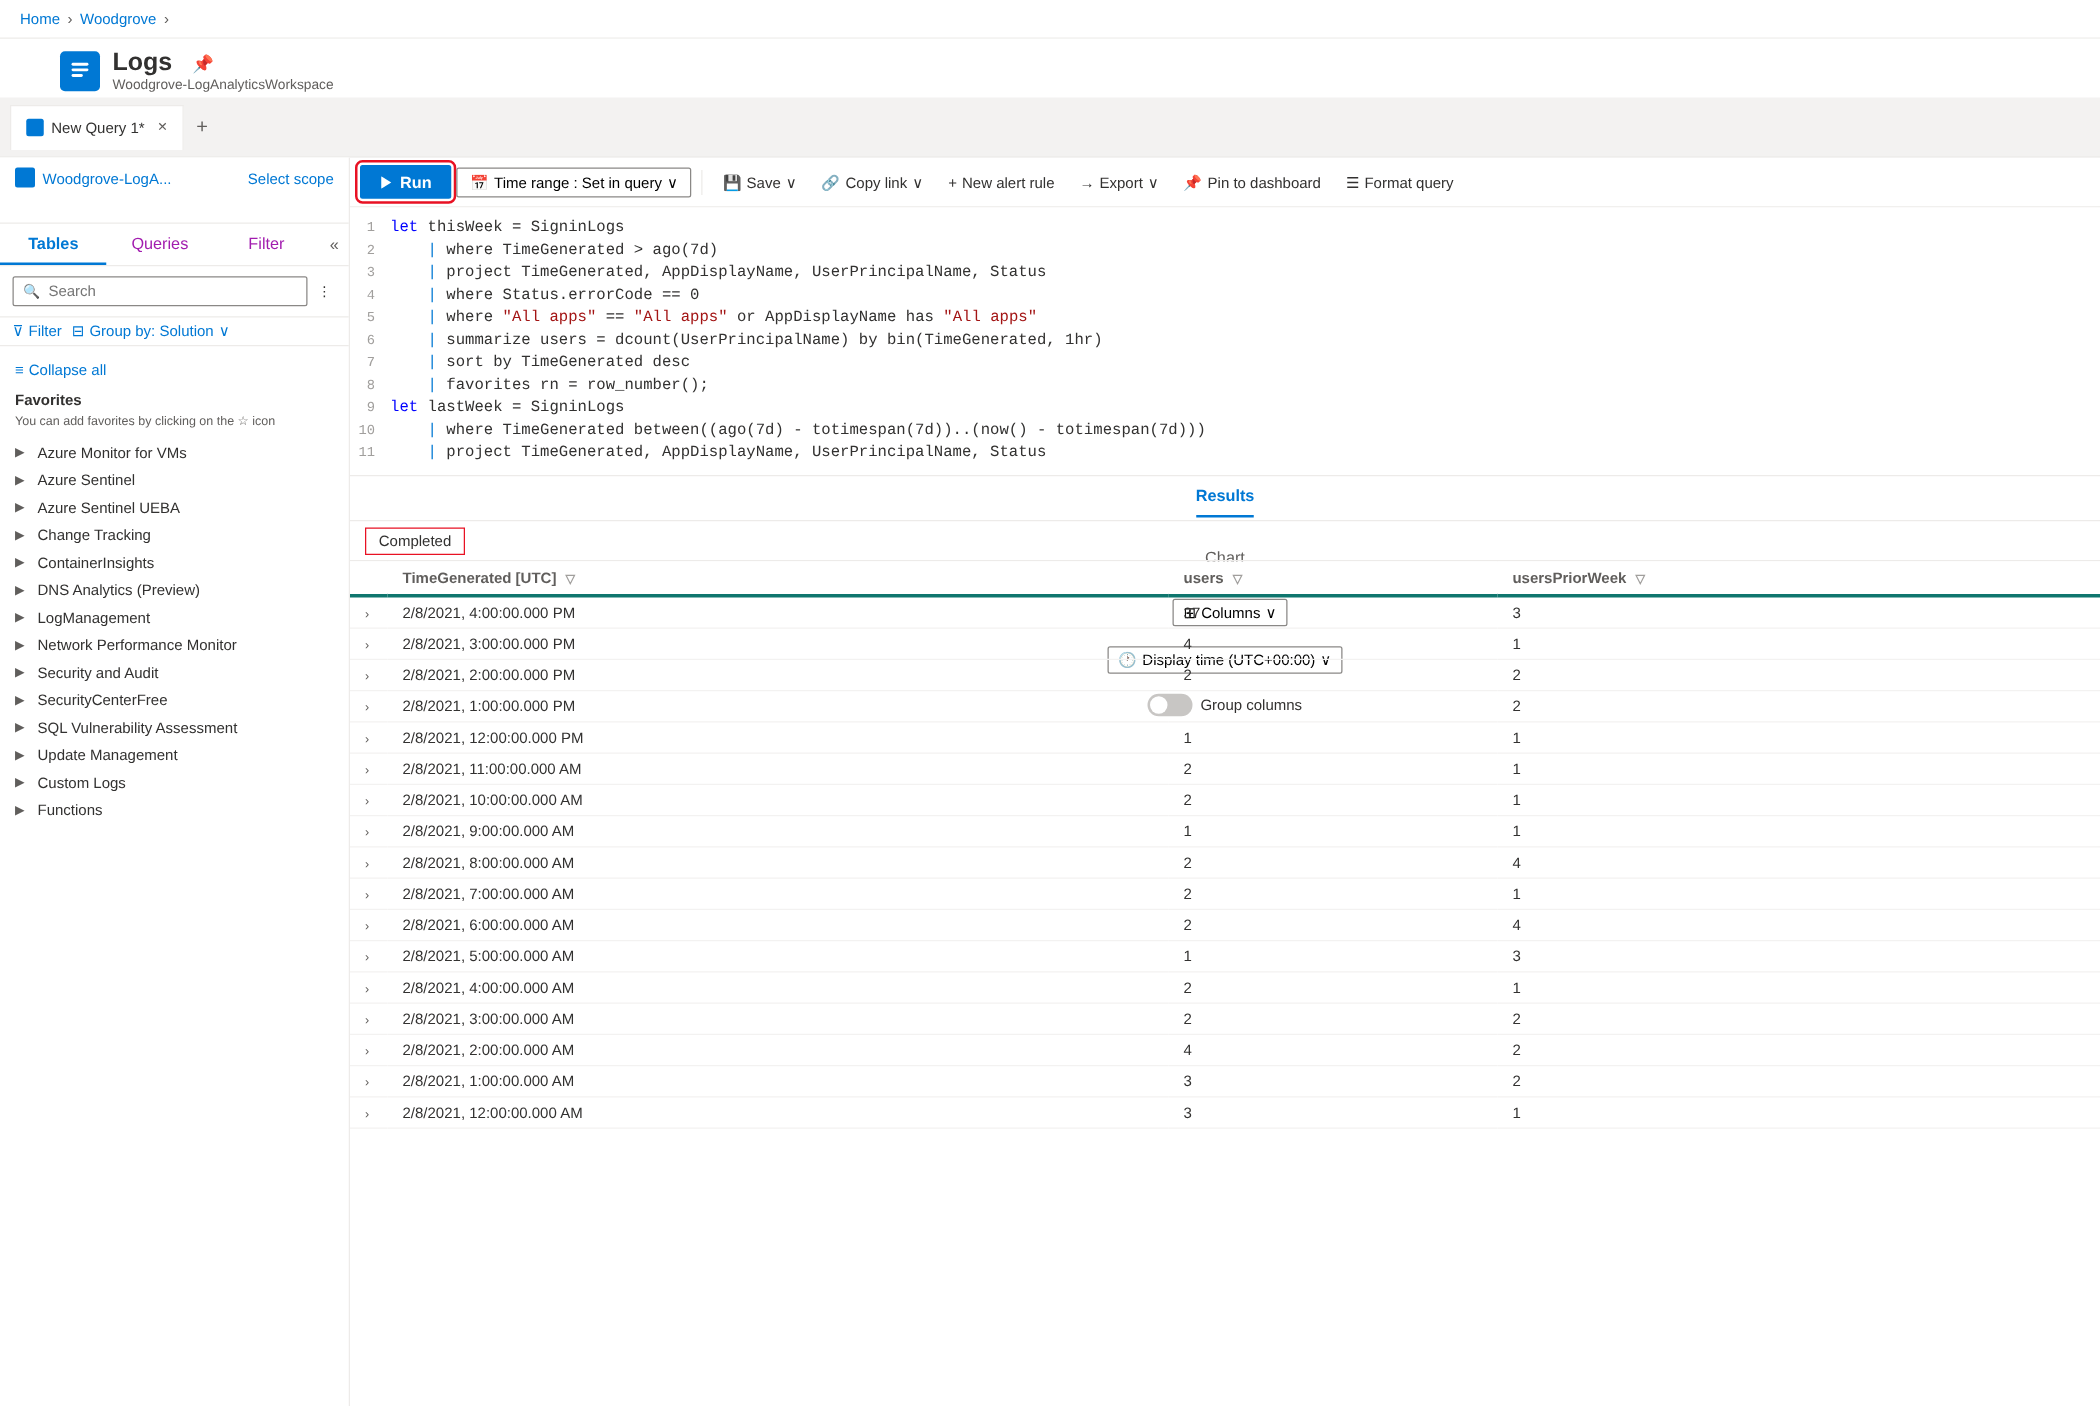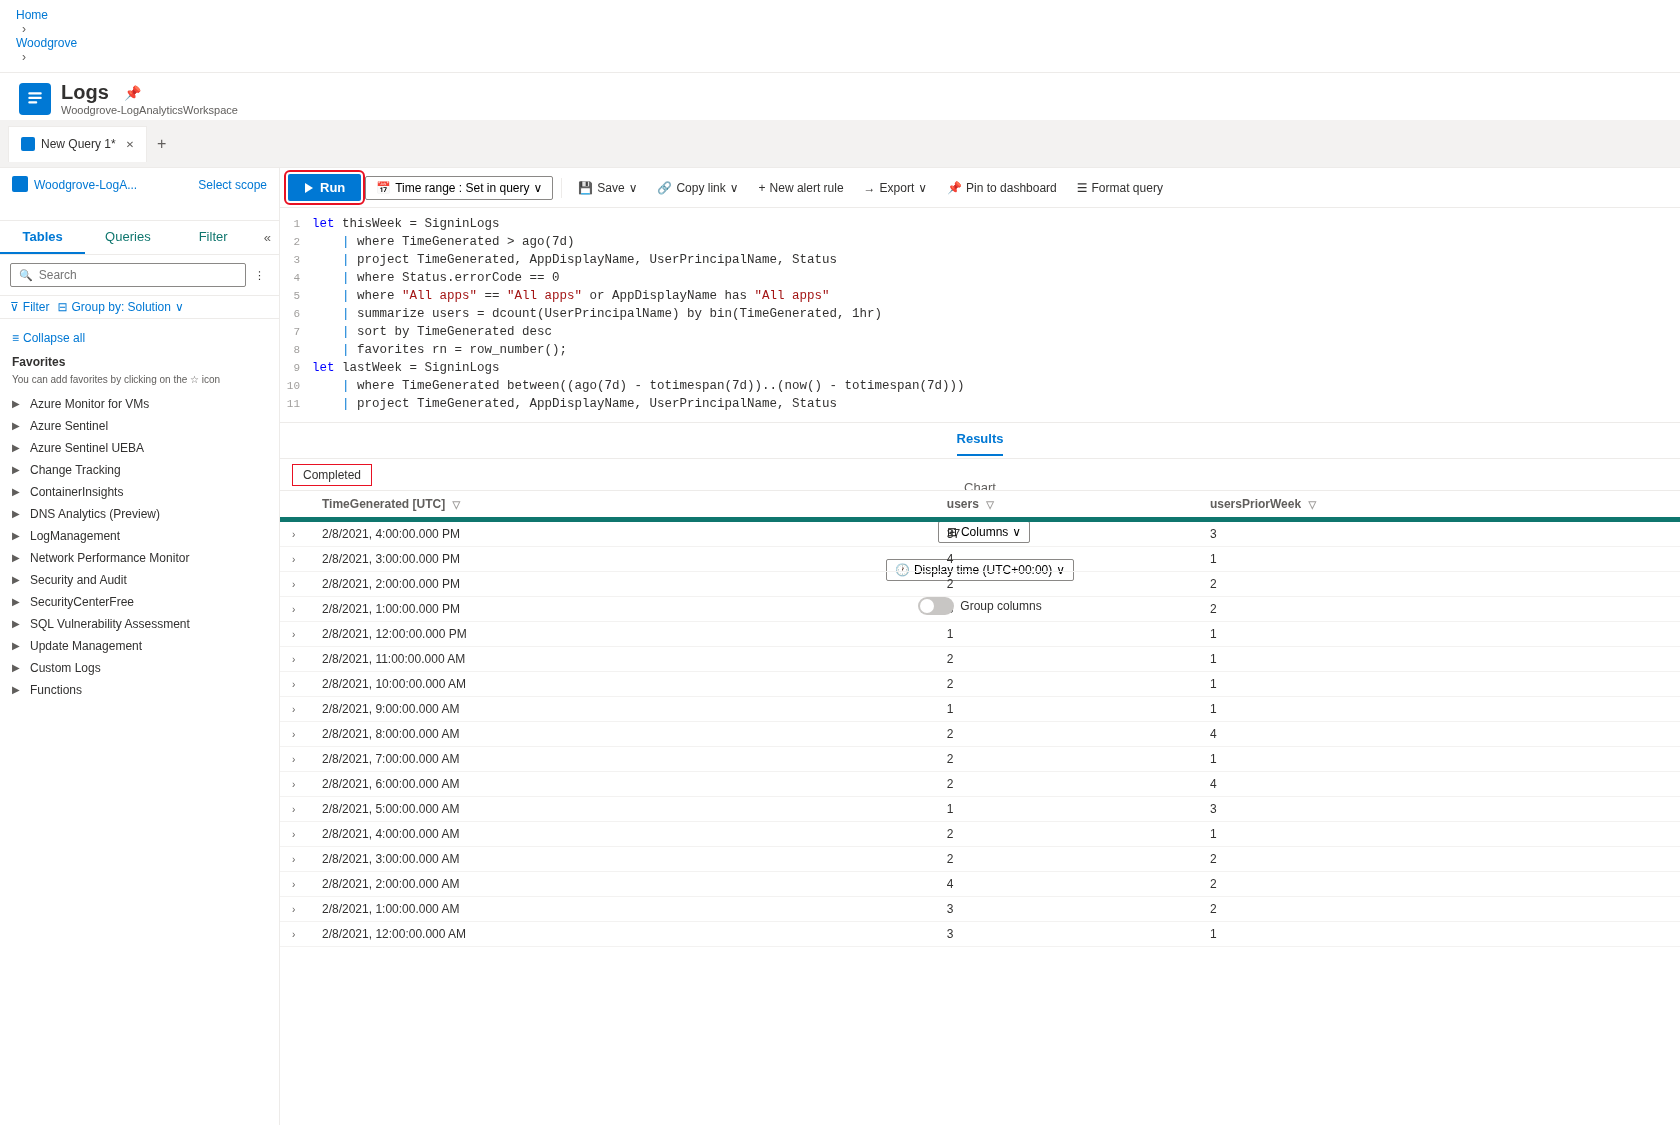--- a/index.html
+++ b/index.html
@@ -1,24 +1,24 @@
 <!DOCTYPE html>
 <html><head>
   <meta charset="utf-8">
   <style>
     * { box-sizing: border-box; margin: 0; padding: 0; }
     body { font-family: 'Segoe UI', Arial, sans-serif; font-size: 13px; background: #fff; color: #323130; overflow: hidden; }
 
     
-    .breadcrumb { display: flex; align-items: flex-start; padding: 8px 16px; font-size: 12px; color: #605e5c; background: #fff; border-bottom: 1px solid #edebe9; flex-direction: column; }
+    .breadcrumb { display: flex; align-items: flex-end; padding: 8px 16px; font-size: 12px; color: #605e5c; background: #fff; border-bottom: 1px solid #edebe9; }
     .breadcrumb a { color: #0078d4; text-decoration: none; }
     .breadcrumb-sep { margin: 0 6px; color: #605e5c; }
 
     
-    .header { display: flex; align-items: center; padding: 8px 19px 4px; background: #fff; }
+    .header { display: flex; align-items: center; padding: 8px 8px 4px; background: #fff; margin-left: 40px; }
     .header-icon { width: 32px; height: 32px; background: #0078d4; border-radius: 4px; display: flex; align-items: center; justify-content: center; margin-right: 10px; flex-shrink: 0; }
     .header-icon svg { width: 18px; height: 18px; fill: #fff; }
     .header-title { font-size: 20px; font-weight: 600; color: #323130; margin-right: 8px; }
     .header-pin { color: #605e5c; cursor: pointer; font-size: 14px; }
     .header-subtitle { font-size: 11px; color: #605e5c; }
 
     
     .tab-bar { display: flex; align-items: center; background: #f3f2f1; border-bottom: 1px solid #edebe9; padding: 0 8px; height: 48px; }
     .tab { display: flex; align-items: center; padding: 0 12px; height: 36px; background: #fff; border: 1px solid #edebe9; border-bottom: none; font-size: 12px; cursor: pointer; gap: 6px; }
     .tab-icon { width: 14px; height: 14px; background: #0078d4; border-radius: 2px; }
@@ -38,21 +38,21 @@
     .workspace-name { color: #0078d4; font-size: 12px; }
     .select-scope { color: #0078d4; font-size: 12px; margin-left: auto; cursor: pointer; }
 
     
     .toolbar { display: flex; align-items: center; padding: 6px 8px; border-bottom: 1px solid #edebe9; gap: 4px; flex-wrap: wrap; }
     .btn-run { background: #0078d4; color: #fff; border: none; padding: 6px 16px; border-radius: 2px; cursor: pointer; display: flex; align-items: center; gap: 6px; font-size: 13px; font-weight: 600; outline: 2px solid #e81123; outline-offset: 2px; }
     .btn-run svg { fill: #fff; width: 10px; height: 10px; }
     .time-range { background: #fff; border: 1px solid #8a8886; padding: 4px 10px; border-radius: 2px; font-size: 12px; cursor: pointer; display: flex; align-items: center; gap: 4px; }
     .toolbar-sep { width: 1px; height: 20px; background: #edebe9; margin: 0 4px; }
     .toolbar-btn { background: none; border: none; padding: 4px 8px; font-size: 12px; color: #323130; cursor: pointer; display: flex; align-items: center; gap: 4px; }
-    .sidebar-tab { flex: 1; text-align: center; padding: 8px 0; font-size: 13px; cursor: pointer; color: #0f766e; border-bottom: 2px solid transparent; }
+    .sidebar-tab { flex: 1; text-align: center; padding: 8px 0; font-size: 13px; cursor: pointer; color: #a21caf; border-bottom: 2px solid transparent; }
     .sidebar-tab.active { color: #0078d4; border-bottom: 2px solid #0078d4; font-weight: 600; }
     .sidebar-tab-collapse { padding: 8px 8px; color: #605e5c; cursor: pointer; }
 
     
     .sidebar-search { padding: 8px 10px; border-bottom: 1px solid #edebe9; display: flex; align-items: center; gap: 4px; }
     .search-box { flex: 1; display: flex; align-items: center; border: 1px solid #8a8886; border-radius: 2px; padding: 4px 8px; gap: 6px; background: #fff; }
     .search-icon { color: #605e5c; font-size: 11px; }
     .search-input { border: none; outline: none; font-size: 12px; flex: 1; }
     .filter-btn { background: none; border: none; color: #0078d4; font-size: 12px; cursor: pointer; display: flex; align-items: center; gap: 4px; }
     .group-btn { background: none; border: none; color: #0078d4; font-size: 12px; cursor: pointer; display: flex; align-items: center; gap: 4px; }
@@ -86,21 +86,21 @@
     .completed-badge { background: #fff; border: 1px solid #e81123; color: #323130; padding: 3px 10px; font-size: 12px; }
     .col-btn { background: none; border: 1px solid #8a8886; padding: 3px 8px; font-size: 12px; cursor: pointer; display: flex; align-items: center; gap: 4px; border-radius: 2px; }
     .time-btn { background: none; border: 1px solid #8a8886; padding: 3px 8px; font-size: 12px; cursor: pointer; display: flex; align-items: center; gap: 4px; border-radius: 2px; }
     .toggle-container { display: flex; align-items: center; gap: 6px; font-size: 12px; }
     .toggle { width: 36px; height: 18px; background: #c8c6c4; border-radius: 9px; position: relative; cursor: pointer; }
     .toggle-knob { width: 14px; height: 14px; background: #fff; border-radius: 50%; position: absolute; top: 2px; left: 2px; }
 
     
     .data-table { flex: 1; overflow: auto; }
     table { width: 100%; border-collapse: collapse; font-size: 12px; }
-    thead th { background: #fff; border-bottom: 5px solid #0f766e; padding: 6px 12px; text-align: left; font-weight: 600; color: #605e5c; position: sticky; top: 0; white-space: nowrap; }
+    thead th { background: #fff; border-bottom: 3px solid #0f766e; padding: 6px 12px; text-align: left; font-weight: 600; color: #605e5c; position: sticky; top: 0; white-space: nowrap; }
     .th-filter { color: #a19f9d; font-size: 10px; margin-left: 4px; cursor: pointer; }
     tbody tr { border-bottom: 1px solid #f3f2f1; }
     tbody td { padding: 5px 12px; color: #323130; }
     .row-expand { color: #605e5c; font-size: 10px; cursor: pointer; }
     .expand-cell { width: 30px; }
   </style>
 </head>
 <body>
 
 <div class="breadcrumb">

